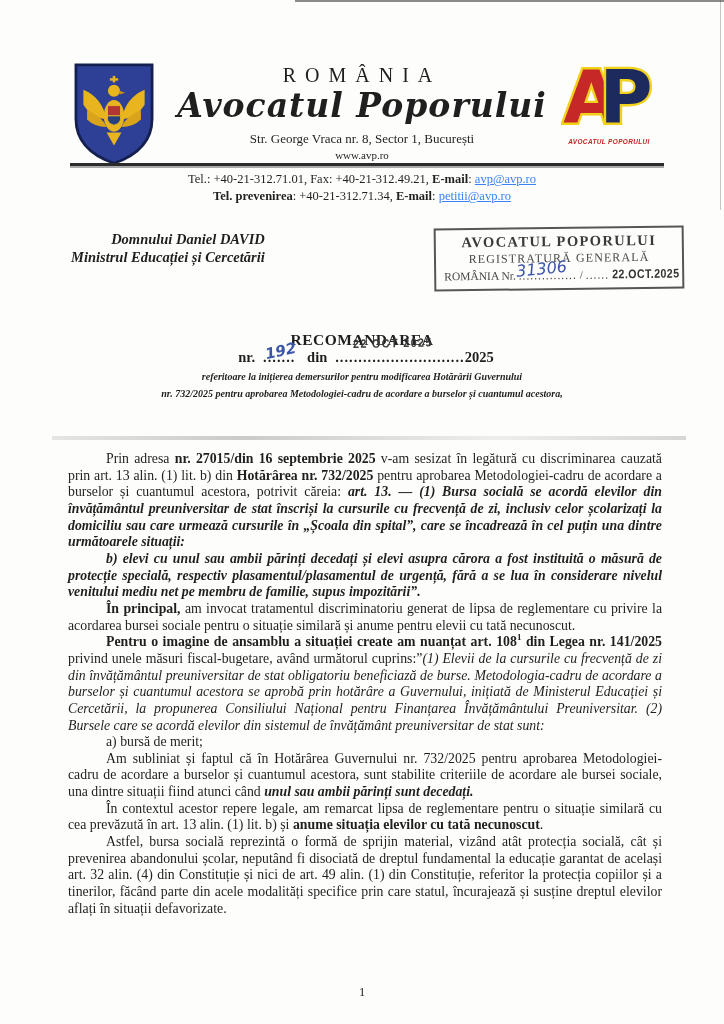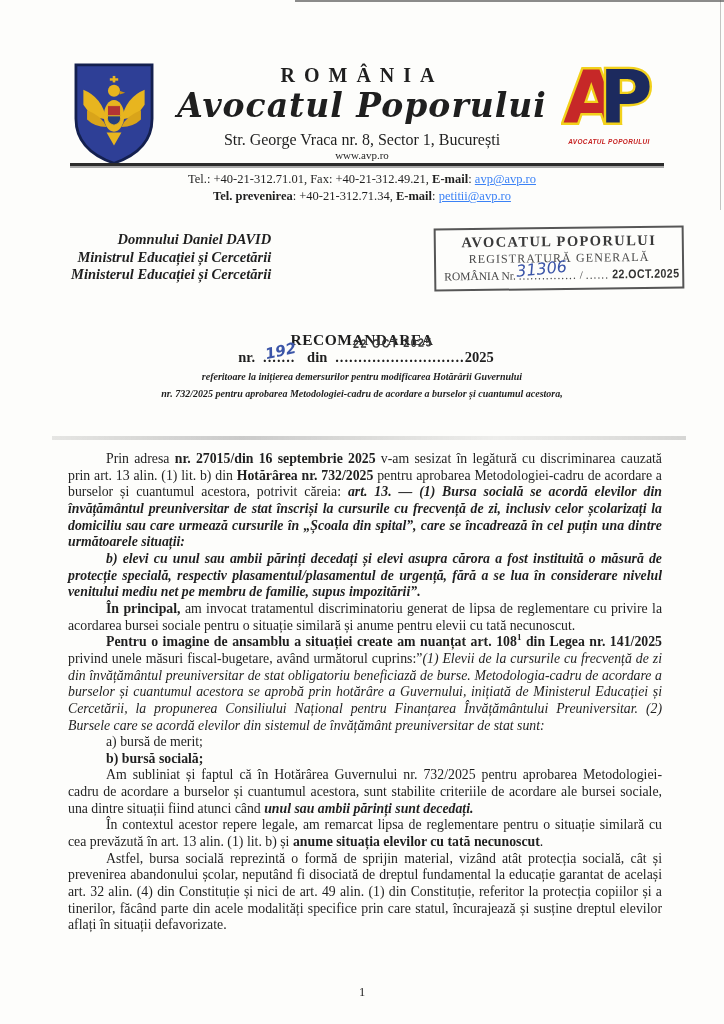--- a/index.html
+++ b/index.html
@@ -3,24 +3,24 @@
 <meta charset="utf-8">
 <style>
   html,body{margin:0;padding:0;background:#ffffff;}
   .page{position:relative;width:724px;height:1024px;background:#fdfdfb;overflow:hidden;
         font-family:"Liberation Serif",serif;color:#1f1f1f;}
   .scan-top{position:absolute;top:0;left:295px;right:0;height:2px;background:rgba(45,45,45,.55);}
   .scan-right{position:absolute;top:0;right:3px;width:1px;height:210px;background:rgba(90,90,90,.35);}
 
   
   .coa{position:absolute;left:72px;top:62px;width:84px;height:104px;}
-  .country{position:absolute;left:0;right:0;top:64px;text-align:center;font-size:20px;font-weight:bold;letter-spacing:9px;}
+  .country{position:absolute;left:0;right:0;top:64px;text-align:center;font-size:20px;font-weight:normal;letter-spacing:9px;}
   .org-script{position:absolute;left:0;right:0;top:86px;text-align:center;font-family:"DejaVu Serif",serif;
               font-style:italic;font-weight:bold;font-size:33px;letter-spacing:1px;}
-  .addr{position:absolute;left:0;right:0;top:131px;text-align:center;font-size:16px;}
+  .addr{position:absolute;left:0;right:0;top:131px;text-align:center;font-size:13px;}
   .site{position:absolute;left:0;right:0;top:149px;text-align:center;font-size:11px;}
   .ap-wrap{position:absolute;right:62px;top:56px;width:106px;text-align:center;}
   .ap-svg{width:96px;height:82px;display:block;margin:0 auto;}
   .ap-caption{font-family:"Liberation Sans",sans-serif;font-size:7px;font-weight:bold;font-style:italic;
               color:#c62222;letter-spacing:.4px;transform:scaleX(.92);white-space:nowrap;}
   .rule{position:absolute;left:70px;right:60px;top:163px;height:3px;background:#2c2c2c;border-bottom:2px solid #a9a9a9;}
   .contact{position:absolute;left:0;right:0;text-align:center;font-size:12.5px;}
   .c1{top:172px}.c2{top:189px}
   .seg-b{font-weight:bold}.seg-i{font-style:italic}
   .seg-u{text-decoration:underline;color:#3b82f6;}
@@ -99,21 +99,20 @@
     <div class="ap-caption">AVOCATUL POPORULUI</div>
   </div>
 
   <div class="rule"></div>
   <div class="contact c1"><span>Tel.: +40-21-312.71.01, Fax: +40-21-312.49.21, </span><span class="seg-b">E-mail</span><span>: </span><span class="seg-u">avp@avp.ro</span></div>
   <div class="contact c2"><span class="seg-b">Tel. prevenirea</span><span>: +40-21-312.71.34, </span><span class="seg-b">E-mail</span><span>: </span><span class="seg-u">petitii@avp.ro</span></div>
 
   <div class="recipient">
     <div>Domnului Daniel DAVID</div>
     <div>Ministrul Educației și Cercetării</div>
-    <div>Ministerul Educației și Cercetării</div>
   </div>
 
   <div class="stamp">
     <div class="s1">AVOCATUL POPORULUI</div>
     <div class="s2">REGISTRATURĂ GENERALĂ</div>
     <div class="s3">
       <span>ROMÂNIA Nr.</span>
       <span class="dots">...............</span>
       <span>/</span>
       <span class="dots">......</span>
@@ -134,20 +133,19 @@
   </div>
 
   <div class="smudge"></div>
 
   <main class="body">
       <p class="para"><span>Prin adresa </span><span class="seg-b">nr. 27015/din 16 septembrie 2025</span><span> v-am sesizat în legătură cu discriminarea cauzată prin art. 13 alin. (1) lit. b) din </span><span class="seg-b">Hotărârea nr. 732/2025</span><span> pentru aprobarea Metodologiei-cadru de acordare a burselor și cuantumul acestora, potrivit căreia: </span><span class="seg-b seg-i">art. 13. — (1) Bursa socială se acordă elevilor din învățământul preuniversitar de stat înscriși la cursurile cu frecvență de zi, inclusiv celor școlarizați la domiciliu sau care urmează cursurile în „Școala din spital”, care se încadrează în cel puțin una dintre următoarele situații:</span></p>
       <p class="para"><span class="seg-b seg-i">b) elevi cu unul sau ambii părinți decedați și elevi asupra cărora a fost instituită o măsură de protecție specială, respectiv plasamentul/plasamentul de urgență, fără a se lua în considerare nivelul venitului mediu net pe membru de familie, supus impozitării”.</span></p>
       <p class="para"><span class="seg-b">În principal,</span><span> am invocat tratamentul discriminatoriu generat de lipsa de reglementare cu privire la acordarea bursei sociale pentru o situație similară și anume pentru elevii cu tată necunoscut.</span></p>
       <p class="para"><span class="seg-b">Pentru o imagine de ansamblu a situației create am nuanțat art. 108</span><span class="seg-b seg-sup">1</span><span class="seg-b"> din Legea nr. 141/2025</span><span> privind unele măsuri fiscal-bugetare, având următorul cuprins:”</span><span class="seg-i">(1) Elevii de la cursurile cu frecvență de zi din învățământul preuniversitar de stat obligatoriu beneficiază de burse. Metodologia-cadru de acordare a burselor și cuantumul acestora se aprobă prin hotărâre a Guvernului, inițiată de Ministerul Educației și Cercetării, la propunerea Consiliului Național pentru Finanțarea Învățământului Preuniversitar. (2) Bursele care se acordă elevilor din sistemul de învățământ preuniversitar de stat sunt:</span></p>
       <p class="para"><span>a) bursă de merit;</span></p>
-      <p class="para"><span class="seg-b">b) bursă socială;</span></p>
       <p class="para"><span>Am subliniat și faptul că în Hotărârea Guvernului nr. 732/2025 pentru aprobarea Metodologiei-cadru de acordare a burselor și cuantumul acestora, sunt stabilite criteriile de acordare ale bursei sociale, una dintre situații fiind atunci când </span><span class="seg-b seg-i">unul sau ambii părinți sunt decedați.</span></p>
       <p class="para"><span>În contextul acestor repere legale, am remarcat lipsa de reglementare pentru o situație similară cu cea prevăzută în art. 13 alin. (1) lit. b) și </span><span class="seg-b">anume situația elevilor cu tată necunoscut</span><span>.</span></p>
       <p class="para"><span>Astfel, bursa socială reprezintă o formă de sprijin material, vizând atât protecția socială, cât și prevenirea abandonului școlar, neputând fi disociată de dreptul fundamental la educație garantat de același art. 32 alin. (4) din Constituție și nici de art. 49 alin. (1) din Constituție, referitor la protecția copiilor și a tinerilor, făcând parte din acele modalități specifice prin care statul, încurajează și susține dreptul elevilor aflați în situații defavorizate.</span></p>
     </main>
 
   <div class="pageno">1</div>
 </div>
 
 </body></html>

